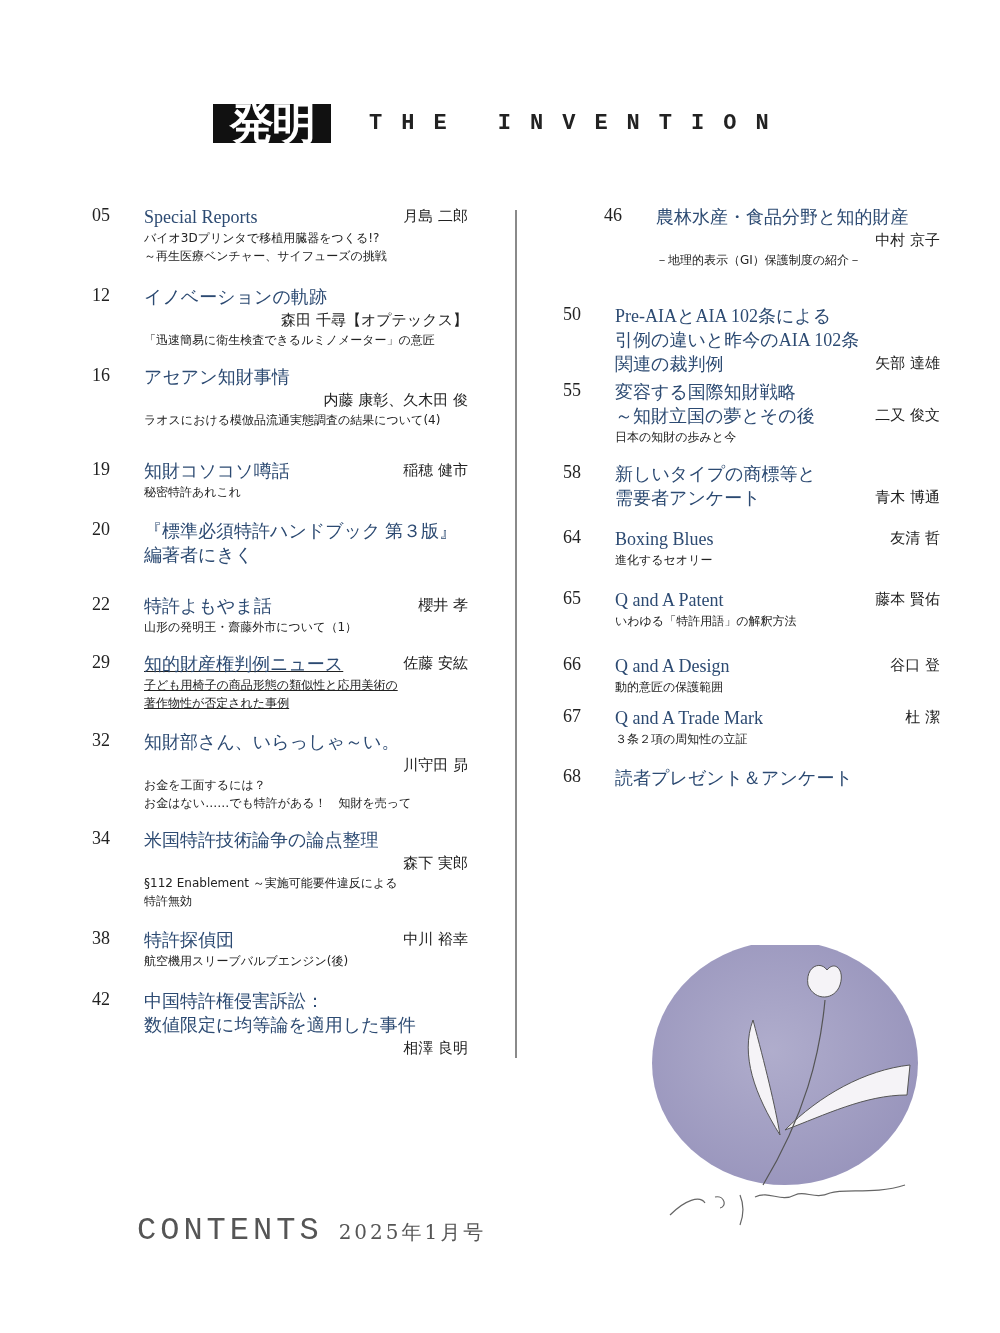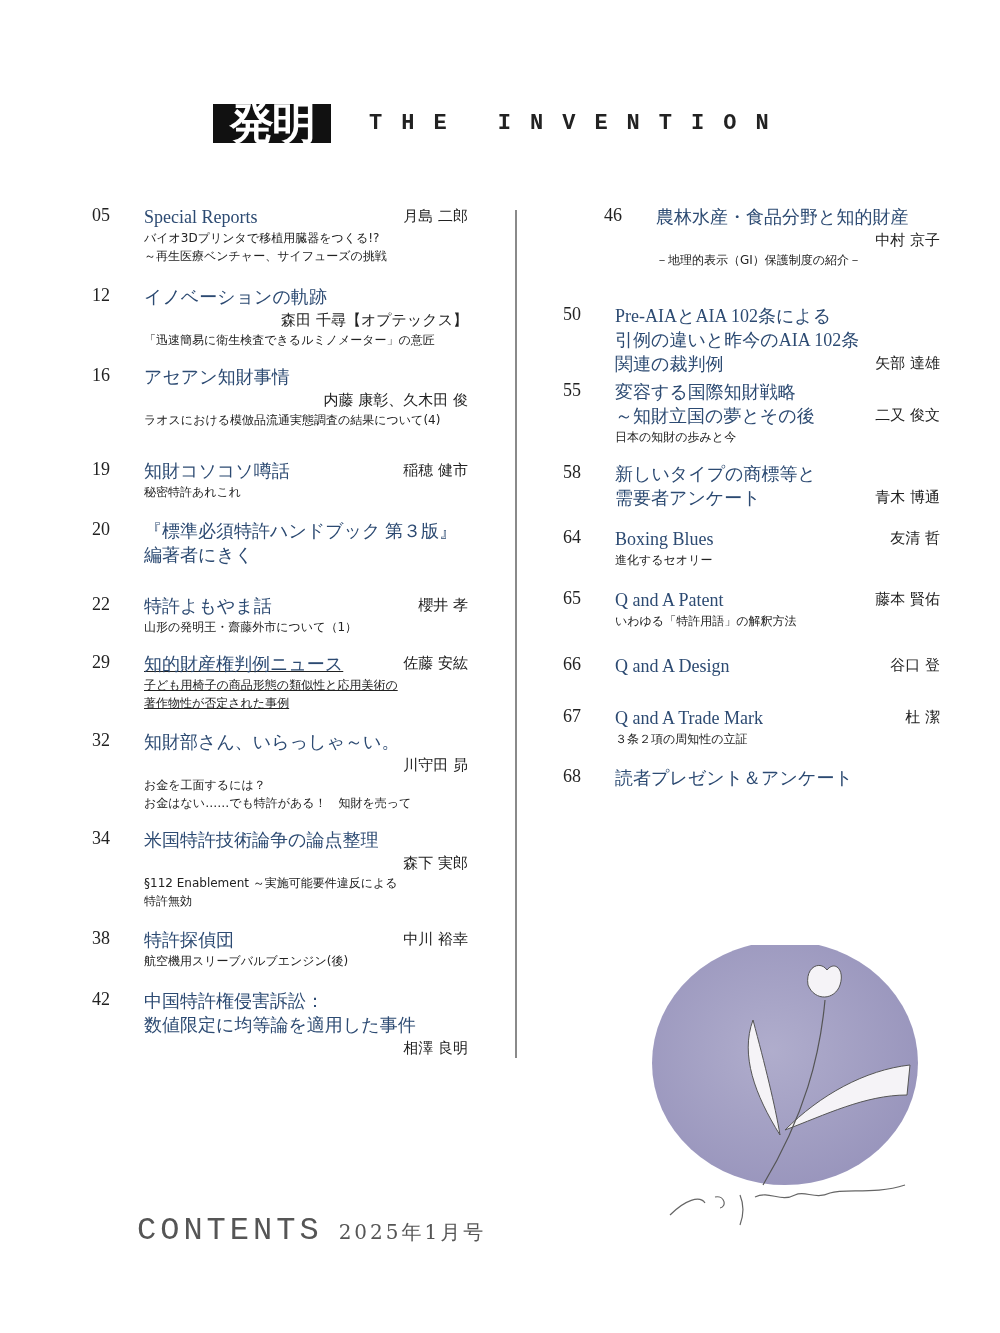--- a/index.html
+++ b/index.html
@@ -216,20 +216,23 @@
       <div class="sub">
         <span class="line">いわゆる「特許用語」の解釈方法</span>
       </div>
     </div>
     <div class="entry" style="position: absolute; top: 449px; left: 0px; right: 0px;">
       <span class="page">66</span>
       <div class="title">
         <span class="line">Q and A Design</span>
       </div>
       <div class="author inline" style="top: 0px; margin-left: 8px;">谷口 登</div>
+      <div class="sub">
+        <span class="line">動的意匠の保護範囲</span>
+      </div>
     </div>
     <div class="entry" style="position: absolute; top: 501px; left: 0px; right: 0px;">
       <span class="page">67</span>
       <div class="title">
         <span class="line">Q and A Trade Mark</span>
       </div>
       <div class="author inline" style="top: 0px;">杜 潔</div>
       <div class="sub">
         <span class="line">３条２項の周知性の立証</span>
       </div>

